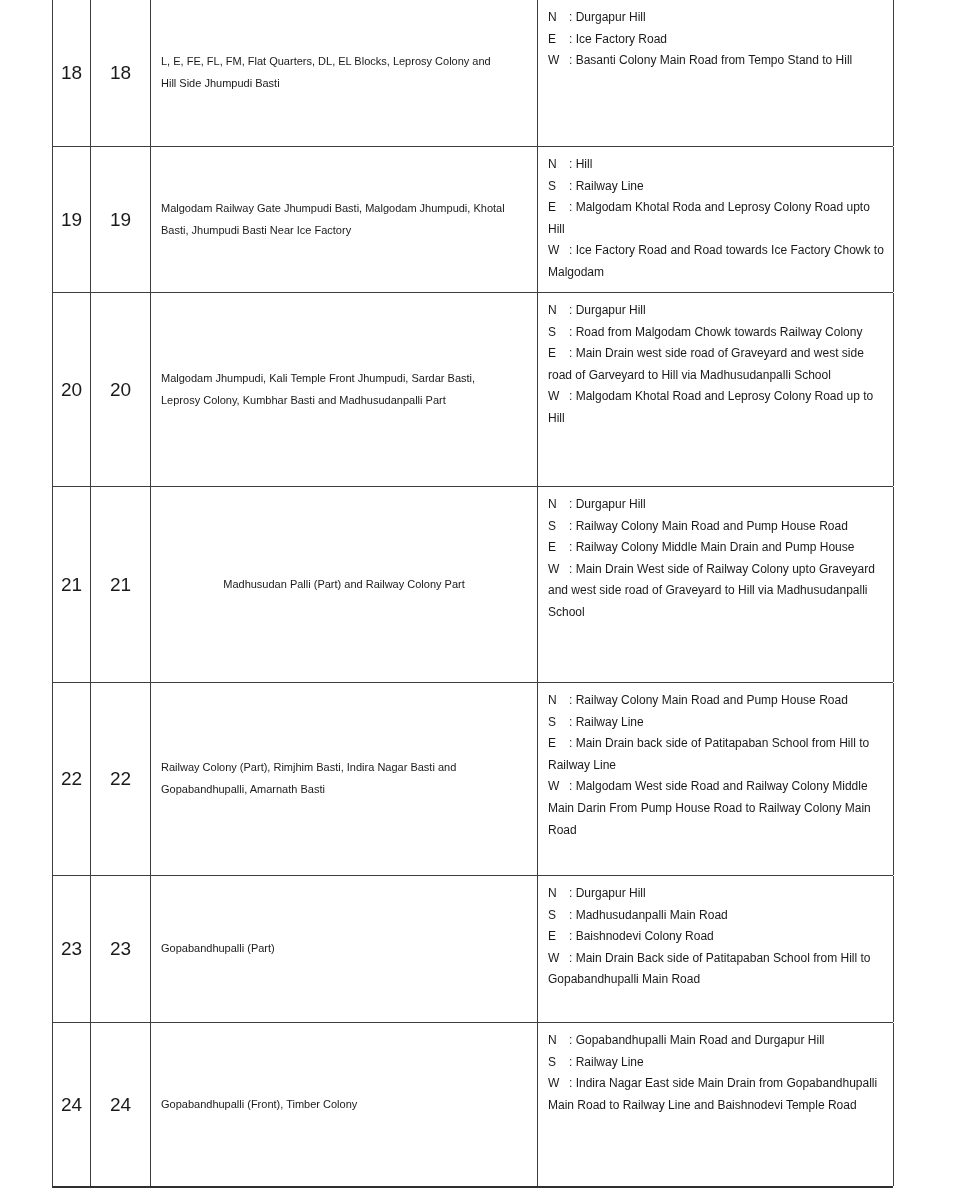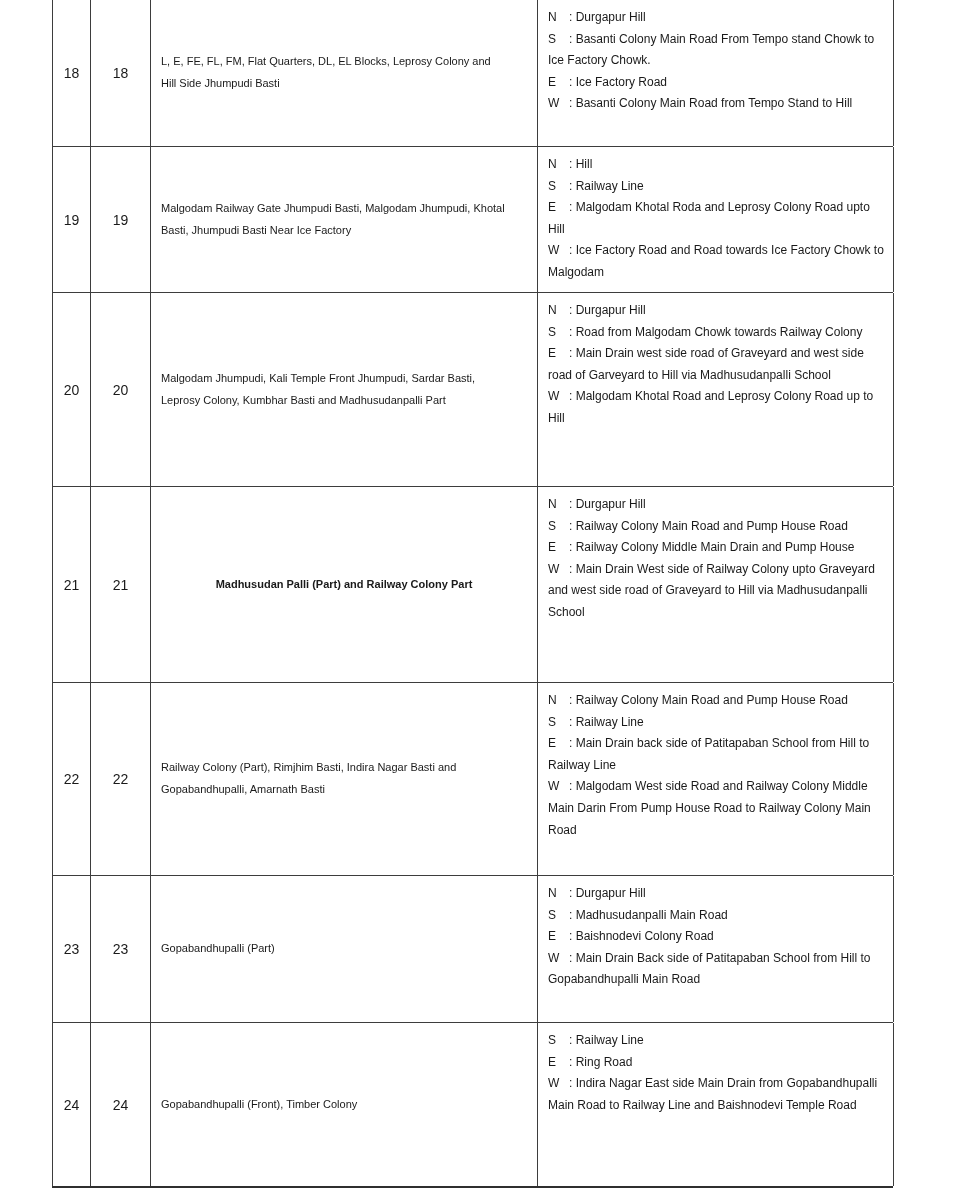--- a/index.html
+++ b/index.html
@@ -20,51 +20,49 @@
     box-sizing:border-box;
   }
   .trow + .trow{border-top:1px solid #3d3d3d;}
   .cell{
     border-right:1px solid #3d3d3d;
     box-sizing:border-box;
     overflow:hidden;
   }
   .cell.num{
     display:flex;align-items:center;justify-content:center;
-    font-size:14px;
+    font-size:19px;
   }
   .cell.areas{
     display:flex;align-items:center;
     font-size:11px;line-height:21.6px;
     padding:4px 30px 4px 10px;
     text-align:left;
   }
   .cell.areas.center{
     justify-content:center;text-align:center;
     padding:4px 12px;
-    font-weight:bold;
   }
   .cell.bounds{
     font-size:12px;line-height:21.6px;
     padding:7px 9px 4px 10px;
   }
   .bline{margin:0;}
   .bdir{display:inline-block;width:21px;}
 </style>
 </head>
 <body>
 
 <div class="ward-table" id="ward-table">
     <div class="trow" style="height: 146px;">
       <div class="cell num">18</div>
       <div class="cell num">18</div>
       <div class="cell areas">L, E, FE, FL, FM, Flat Quarters, DL, EL Blocks, Leprosy Colony and Hill Side Jhumpudi Basti</div>
       <div class="cell bounds">
         <div class="bline"><span class="bdir">N</span><span class="bsep">: </span><span class="btext">Durgapur Hill</span></div>
-        <div class="bline"><span class="bdir">S</span><span class="bsep">: </span><span class="btext">Basanti Colony Main Road From Tempo stand Chowk to Ice Factory Chowk.</span></div>
         <div class="bline"><span class="bdir">E</span><span class="bsep">: </span><span class="btext">Ice Factory Road</span></div>
         <div class="bline"><span class="bdir">W</span><span class="bsep">: </span><span class="btext">Basanti Colony Main Road from Tempo Stand to Hill</span></div>
       </div>
     </div>
     <div class="trow" style="height: 146px;">
       <div class="cell num">19</div>
       <div class="cell num">19</div>
       <div class="cell areas">Malgodam Railway Gate Jhumpudi Basti, Malgodam Jhumpudi, Khotal Basti, Jhumpudi Basti Near Ice Factory</div>
       <div class="cell bounds">
         <div class="bline"><span class="bdir">N</span><span class="bsep">: </span><span class="btext">Hill</span></div>
@@ -115,18 +113,18 @@
         <div class="bline"><span class="bdir">S</span><span class="bsep">: </span><span class="btext">Madhusudanpalli Main Road</span></div>
         <div class="bline"><span class="bdir">E</span><span class="bsep">: </span><span class="btext">Baishnodevi Colony Road</span></div>
         <div class="bline"><span class="bdir">W</span><span class="bsep">: </span><span class="btext">Main Drain Back side of Patitapaban School from Hill to Gopabandhupalli Main Road</span></div>
       </div>
     </div>
     <div class="trow" style="height: 164px;">
       <div class="cell num">24</div>
       <div class="cell num">24</div>
       <div class="cell areas">Gopabandhupalli (Front), Timber Colony</div>
       <div class="cell bounds">
+        <div class="bline"><span class="bdir">N</span><span class="bsep">: </span><span class="btext">Gopabandhupalli Main Road and Durgapur Hill</span></div>
         <div class="bline"><span class="bdir">S</span><span class="bsep">: </span><span class="btext">Railway Line</span></div>
-        <div class="bline"><span class="bdir">E</span><span class="bsep">: </span><span class="btext">Ring Road</span></div>
         <div class="bline"><span class="bdir">W</span><span class="bsep">: </span><span class="btext">Indira Nagar East side Main Drain from Gopabandhupalli Main Road to Railway Line and Baishnodevi Temple Road</span></div>
       </div>
     </div>
   </div>
 
 </body></html>

